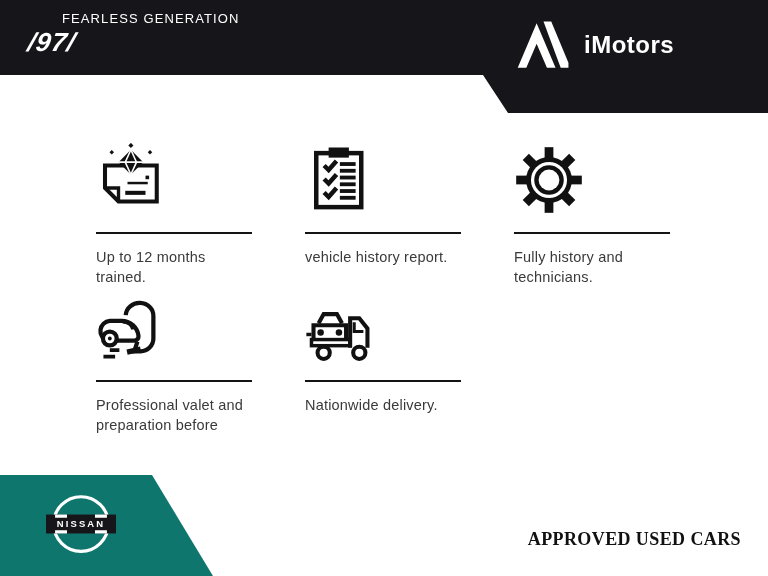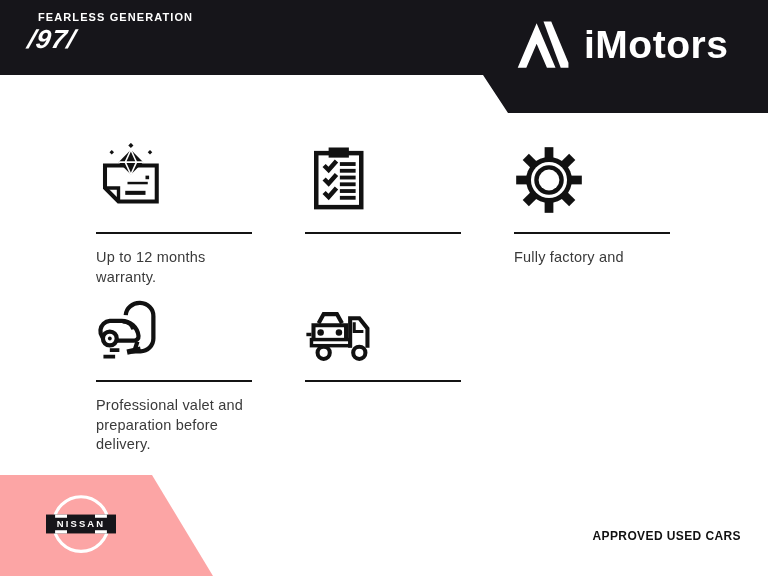--- a/index.html
+++ b/index.html
@@ -6,45 +6,45 @@
   .canvas{
     position:relative;width:768px;height:576px;background:#ffffff;overflow:hidden;
     font-family:"Liberation Sans",sans-serif;
   }
   
   .top-banner{
     position:absolute;top:0;left:0;width:768px;height:113px;background:#16151a;
     clip-path:polygon(0 0,768px 0,768px 113px,508px 113px,483px 75px,0 75px);
   }
   .fearless{position:absolute;left:38px;top:11px;color:#fff;}
-  .fearless .tagline{font-size:11px;font-weight:700;letter-spacing:1.1px;}
+  .fearless .tagline{font-size:13px;font-weight:400;letter-spacing:1.1px;margin-left:24px;}
   .fearless .year{
     display:inline-block;font-size:26px;font-weight:700;font-style:italic;
     letter-spacing:1px;transform:skewX(-10deg);margin:1px 0 0 -10px;
   }
   .brand{position:absolute;left:516px;top:17px;height:56px;display:flex;align-items:center;gap:13px;color:#fff;}
-  .brand-name{font-size:39px;font-weight:700;letter-spacing:.5px;text-align:center;}
+  .brand-name{font-size:24px;font-weight:700;letter-spacing:.5px;text-align:center;}
   
   .feat{position:absolute;width:185px;}
   .c1{left:96px}.c2{left:305px}.c3{left:514px}
   .r1{top:143px}.r2{top:292px}
   .icon-box{height:72px;display:flex;align-items:flex-end;}
   .divider{width:156px;height:2px;background:#141414;margin-top:17px;}
   .r2 .divider{margin-top:16px;}
   .feat-text{margin-top:14px;font-size:14.5px;line-height:19.5px;color:#3a3a3a;letter-spacing:.2px;}
   .feat-text span{display:block;white-space:nowrap;}
   
   .bottom-banner{
-    position:absolute;left:0;bottom:0;width:213px;height:101px;background:#fca5a5;
+    position:absolute;left:0;bottom:0;width:213px;height:101px;background:#0f766e;
     clip-path:polygon(0 0,152px 0,213px 101px,0 101px);
   }
   .nissan-logo{position:absolute;left:46px;top:14px;}
   .approved{
-    position:absolute;right:27px;top:529px;font-size:12px;font-weight:700;
-    color:#111111;letter-spacing:.4px;
+    position:absolute;right:27px;top:529px;font-size:18px;font-weight:700;
+    color:#111111;letter-spacing:.4px;font-family:Liberation Serif, serif;
   }
   svg{display:block;}
 </style>
 </head>
 <body>
 
 <div class="canvas">
 
   <div class="top-banner">
     <div class="fearless">
@@ -71,21 +71,21 @@
         <rect x="12.7" y="6.7" width="2.8" height="2.8" transform="rotate(45 14 8)" fill="#111"></rect>
         <rect x="46.7" y="6.7" width="2.8" height="2.8" transform="rotate(45 48 8)" fill="#111"></rect>
         <rect x="28" y="34.5" width="18" height="2.2" fill="#111"></rect>
         <rect x="26" y="42.5" width="18" height="3.6" fill="#111"></rect>
         <rect x="44" y="29" width="3.2" height="3.2" fill="#111"></rect>
       </svg>
     </div>
     <div class="divider"></div>
     <div class="feat-text">
       <span>Up to 12 months</span>
-      <span>warranty.</span>
+      <span>trained.</span>
     </div>
   </div>
 
   <div class="feat c2 r1">
     <div class="icon-box">
       <svg width="72" height="72" viewBox="0 0 64 64">
         <rect x="10" y="9" width="40" height="48" fill="none" stroke="#111" stroke-width="4"></rect>
         <rect x="21" y="4" width="18" height="9" fill="#111"></rect>
         <path d="M17 20 l4 4 l7 -8" stroke="#111" stroke-width="4" fill="none"></path>
         <path d="M17 32 l4 4 l7 -8" stroke="#111" stroke-width="4" fill="none"></path>
@@ -93,20 +93,21 @@
         <rect x="31" y="17" width="14" height="3.4" fill="#111"></rect>
         <rect x="31" y="23" width="14" height="3.4" fill="#111"></rect>
         <rect x="31" y="29" width="14" height="3.4" fill="#111"></rect>
         <rect x="31" y="35" width="14" height="3.4" fill="#111"></rect>
         <rect x="31" y="41" width="14" height="3.4" fill="#111"></rect>
         <rect x="31" y="47" width="14" height="3.4" fill="#111"></rect>
       </svg>
     </div>
     <div class="divider"></div>
     <div class="feat-text">
+      <span>vehicle history report.</span>
     </div>
   </div>
 
   <div class="feat c3 r1">
     <div class="icon-box">
       <svg width="70" height="70" viewBox="0 0 64 64">
         <g fill="#111">
           <rect x="28" y="2" width="8" height="12"></rect>
           <rect x="28" y="2" width="8" height="12" transform="rotate(45 32 32)"></rect>
           <rect x="28" y="2" width="8" height="12" transform="rotate(90 32 32)"></rect>
@@ -117,60 +118,63 @@
           <rect x="28" y="2" width="8" height="12" transform="rotate(315 32 32)"></rect>
           <circle cx="32" cy="32" r="21"></circle>
         </g>
         <circle cx="32" cy="32" r="16.5" fill="#fff"></circle>
         <circle cx="32" cy="32" r="13.5" fill="#111"></circle>
         <circle cx="32" cy="32" r="9.5" fill="#fff"></circle>
       </svg>
     </div>
     <div class="divider"></div>
     <div class="feat-text">
-      <span>Fully factory and</span>
+      <span>Fully history and</span>
+      <span>technicians.</span>
     </div>
   </div>
 
   <div class="feat c1 r2">
     <div class="icon-box">
       <svg width="68" height="68" viewBox="0 0 64 64">
         <path d="M28 18 a13 12 0 0 1 26 1 v21 a12 12 0 0 1 -12 12 h-6 l3 -9" fill="none" stroke="#111" stroke-width="4"></path>
         <rect x="29" y="49" width="13" height="5" fill="#111" transform="rotate(-12 35 51)"></rect>
         <path d="M11 42 a9.5 9.5 0 0 1 2 -18.6 h11 a16 16 0 0 1 16 14.3 a4 4 0 0 1 -4 4.3 H19" fill="#ffffff" stroke="#111" stroke-width="4"></path>
         <path d="M25 24 a10 9 0 0 1 10 7.5" fill="none" stroke="#111" stroke-width="3.6"></path>
         <circle cx="13" cy="40" r="6.5" fill="#fff" stroke="#111" stroke-width="4"></circle>
         <circle cx="13" cy="40" r="1.8" fill="#111"></circle>
         <path d="M13 51 h9 M7 57 h11" stroke="#111" stroke-width="3.6"></path>
       </svg>
     </div>
     <div class="divider"></div>
     <div class="feat-text">
       <span>Professional valet and</span>
       <span>preparation before</span>
-      <span>delivery.</span>
     </div>
   </div>
 
   <div class="feat c2 r2">
     <div class="icon-box">
       <svg width="74" height="57" viewBox="0 0 72 56">
         <path d="M13 16 l5 -9 h13 l5 9" fill="none" stroke="#111" stroke-width="4"></path>
         <path d="M8 32 V18 h32 v14" fill="none" stroke="#111" stroke-width="4"></path>
         <circle cx="15" cy="25" r="3.2" fill="#111"></circle>
         <circle cx="33" cy="25" r="3.2" fill="#111"></circle>
         <rect x="6" y="32" width="38" height="6" fill="none" stroke="#111" stroke-width="3.4"></rect>
         <path d="M44 40 V11 h9 l8 10 v19" fill="none" stroke="#111" stroke-width="4"></path>
         <path d="M48 15 v9 h9" fill="none" stroke="#111" stroke-width="3"></path>
         <circle cx="18" cy="45" r="6" fill="#fff" stroke="#111" stroke-width="4"></circle>
         <circle cx="53" cy="45" r="6" fill="#fff" stroke="#111" stroke-width="4"></circle>
         <path d="M1 27 h5" stroke="#111" stroke-width="3.4"></path>
       </svg>
     </div>
     <div class="divider"></div>
+    <div class="feat-text">
+      <span>Nationwide delivery.</span>
+    </div>
   </div>
 
   <div class="bottom-banner">
     <svg class="nissan-logo" width="70" height="70" viewBox="0 0 100 100">
       <circle cx="50" cy="50" r="39" fill="none" stroke="#ffffff" stroke-width="4.5"></circle>
       <rect x="0" y="36.5" width="100" height="27" fill="#16151a"></rect>
       <path d="M13 38.7 H30 M70 38.7 H87 M13 61.3 H30 M70 61.3 H87" stroke="#ffffff" stroke-width="4.5"></path>
       <text x="50" y="54.8" text-anchor="middle" font-family="Liberation Sans, sans-serif" font-size="13.5" font-weight="700" letter-spacing="3" fill="#ffffff">NISSAN</text>
     </svg>
   </div>

